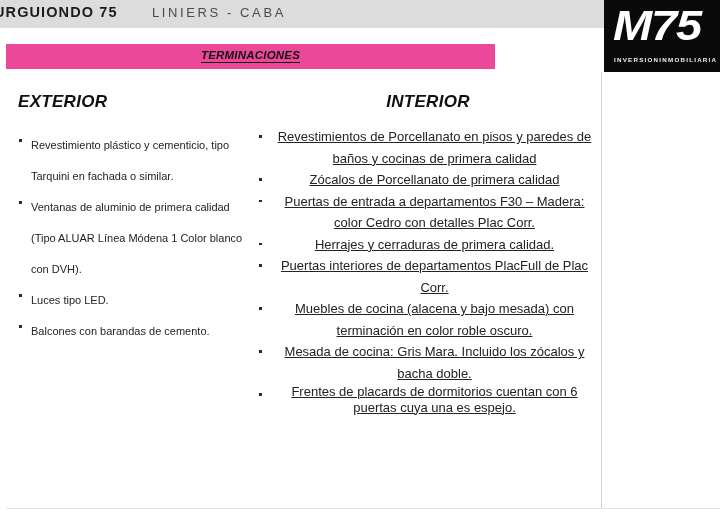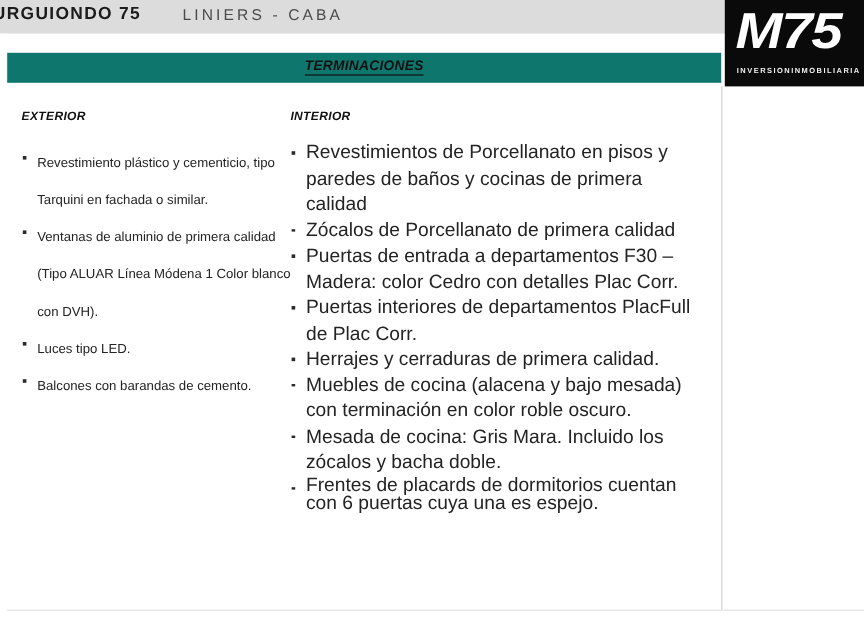--- a/index.html
+++ b/index.html
@@ -73,22 +73,22 @@
     font-weight:bold;
     letter-spacing:1.25px;
     color:#f0f0f0;
     white-space:nowrap;
   }
 
   
   .section-band {
     position:absolute;
     left:6px; top:44px;
-    width:595px; height:25px;
-    background:#0f766e;
+    width:489px; height:25px;
+    background:#ec4899;
   }
   .section-title {
     position:absolute;
     left:0; right:0; top:5px;
     text-align:center;
     font-size:11.5px;
     font-weight:bold;
     font-style:italic;
     color:#111111;
     letter-spacing:0.2px;
@@ -117,44 +117,45 @@
     width:6px; height:488px;
     background:#ffffff;
   }
 
   
   .col {
     position:absolute;
     color:#1d1d1d;
   }
   .col-left  { left:18px;  top:92px;  width:228px; }
-  .col-right { left:242px; top:92px;  width:340px; }
+  .col-right { left:258px; top:92px;  width:340px;text-align:center; }
 
   .col-heading {
-    font-size:10px;
+    font-size:17px;
     font-weight:bold;
     font-style:italic;
     letter-spacing:0.3px;
     color:#101010;
     margin-bottom:18px;
   }
   .col-right .col-heading { margin-bottom:14px; }
 
   ul.speclist { list-style:none; }
 
   ul.speclist > li {
     position:relative;
     padding-left:13px;
     font-size:11px;
     line-height:31px;
     color:#232323;
   }
   .col-right ul.speclist > li {
-    font-size:16px;
+    font-size:13px;
     line-height:21.5px;
+    text-decoration:underline;
   }
   ul.speclist > li::before {
     content:"";
     position:absolute;
     left:1px; top:9px;
     width:2.6px; height:2.6px;
     background:#2a2a2a;
   }
   ul.speclist > li.tight { line-height:15.5px; }
 </style>
@@ -192,22 +193,22 @@
       <li>Balcones con barandas de cemento.</li>
     </ul>
   </div>
 
   <div class="col col-right">
     <div class="col-heading">INTERIOR</div>
     <ul class="speclist">
       <li>Revestimientos de Porcellanato en pisos y paredes de  baños y cocinas de primera calidad</li>
       <li>Zócalos de Porcellanato de primera calidad</li>
       <li>Puertas de entrada a departamentos F30 – Madera: color Cedro con detalles Plac Corr.</li>
+      <li>Herrajes y cerraduras de primera calidad.</li>
       <li>Puertas interiores de departamentos PlacFull de Plac  Corr.</li>
-      <li>Herrajes y cerraduras de primera calidad.</li>
       <li>Muebles de cocina (alacena y bajo mesada) con  terminación en color roble oscuro.</li>
       <li>Mesada de cocina: Gris Mara. Incluido los zócalos y bacha doble.</li>
       <li class="tight">Frentes de placards de dormitorios cuentan con 6 puertas cuya una es espejo.</li>
     </ul>
   </div>
 
   <div class="bottom-rule"></div>
 
 </div>
 

